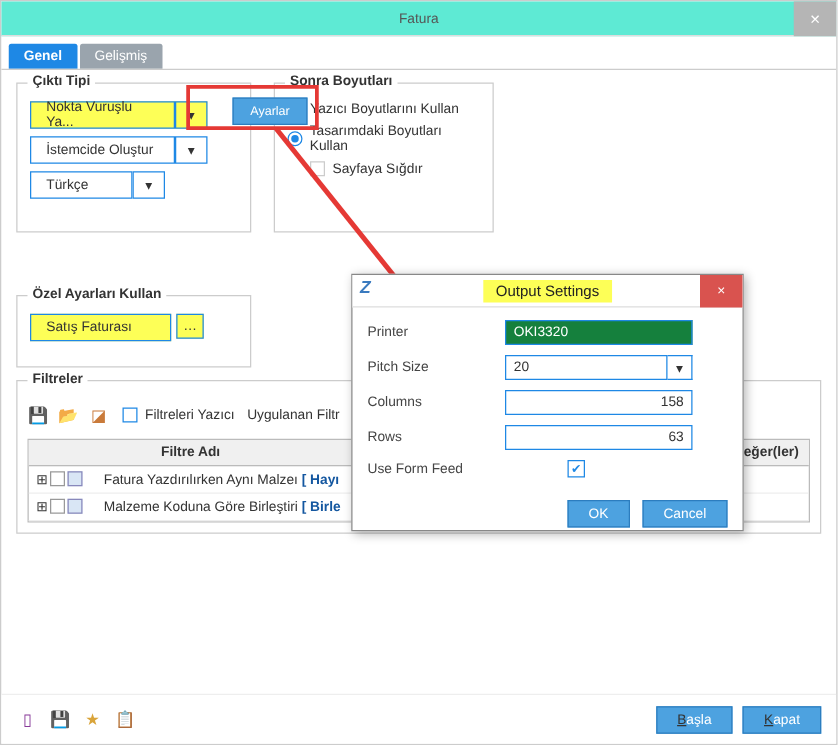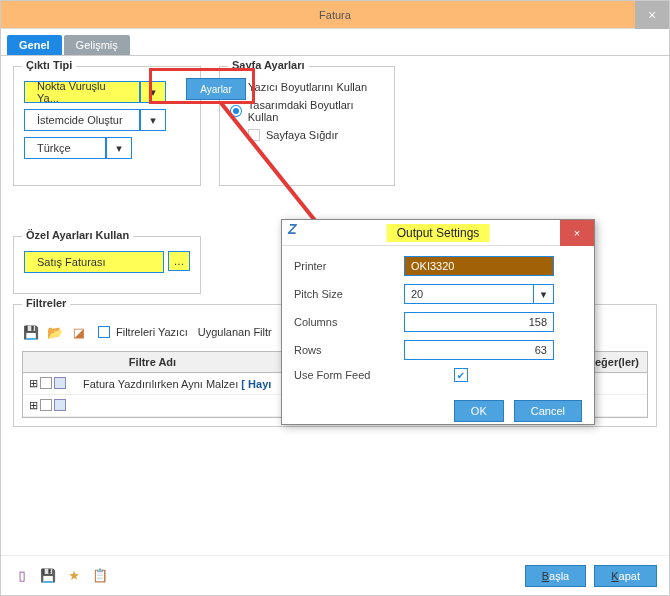--- a/index.html
+++ b/index.html
@@ -1,18 +1,18 @@
 <!DOCTYPE html>
 <html><head>
 <meta charset="utf-8">
 <style>
 *{box-sizing:border-box;margin:0;padding:0;font-family:Tahoma,Segoe UI,sans-serif;font-size:11px;color:#333}
 body{background:#f3f3f3}
 .window{width:670px;height:596px;background:#fff;border:1px solid #ccc;position:relative;overflow:hidden}
-.titlebar{height:28px;background:#fdba74;border-bottom:1px solid #ddd;display:flex;align-items:center;position:relative}
+.titlebar{height:28px;background:#5eead4;border-bottom:1px solid #ddd;display:flex;align-items:center;position:relative}
 .titlebar span.t{position:absolute;left:50%;transform:translateX(-50%);color:#555}
 .close-x{position:absolute;right:0;top:0;width:34px;height:28px;background:#b5b5b5;color:#fff;display:flex;align-items:center;justify-content:center;font-size:14px}
 .tabs{display:flex;gap:2px;padding:6px 6px 0 6px}
 .tab{padding:4px 12px;background:#9aa4ad;color:#fff;border-radius:2px 2px 0 0}
 .tab.active{background:#1e88e5;color:#fff;font-weight:bold}
 .body{border-top:1px solid #ccc;padding:10px 12px;position:relative;height:calc(100% - 28px - 28px - 40px)}
 .row1{display:flex;gap:18px}
 .group{border:1px solid #ccc;position:relative;padding:14px 10px 10px}
 .group .legend{position:absolute;top:-8px;left:8px;background:#fff;padding:0 4px;font-weight:bold}
 .g1{width:188px;height:120px}
@@ -44,21 +44,21 @@
 
 .dialog{position:absolute;left:280px;top:218px;width:314px;height:206px;background:#fff;border:1px solid #888;box-shadow:2px 2px 8px rgba(0,0,0,.3);z-index:10}
 .dlg-t{height:26px;background:#fff;border-bottom:1px solid #ddd;display:flex;align-items:center;position:relative}
 .dlg-t .logo{width:24px;height:24px;margin:0 6px;color:#3a7abf;font-style:italic;font-weight:bold;font-size:14px}
 .dlg-t .ttl{position:absolute;left:50%;transform:translateX(-50%);background:#fdff57;padding:2px 10px;font-size:12px;color:#222}
 .dlg-t .dx{position:absolute;right:0;top:0;width:34px;height:26px;background:#d9534f;color:#fff;display:flex;align-items:center;justify-content:center}
 .dlg-b{padding:10px 12px}
 .frow{display:flex;align-items:center;margin-bottom:8px}
 .frow .lab{width:110px;color:#444}
 .frow .val{width:150px;height:20px;border:1px solid #1e88e5;padding:0 6px;display:flex;align-items:center}
-.val.orange{background:#a16207;color:#fff}
+.val.orange{background:#15803d;color:#fff}
 .val.right{justify-content:flex-end}
 .dropdown{display:flex}
 .dropdown .dd{width:20px;border:1px solid #1e88e5;border-left:none;display:flex;align-items:center;justify-content:center}
 .dlg-f{display:flex;justify-content:flex-end;gap:10px;padding:0 12px 10px}
 .arrow{position:absolute;left:210px;top:42px;width:170px;height:190px;pointer-events:none;z-index:5}
 .dim{color:#aaa}
 </style>
 </head>
 <body>
 
@@ -86,21 +86,21 @@
             <div class="box" style="width:116px">İstemcide Oluştur</div>
             <div class="box" style="width:20px;justify-content:center">▾</div>
           </div>
         <div class="sel">
             <div class="box" style="width:82px">Türkçe</div>
             <div class="box" style="width:20px;justify-content:center">▾</div>
           </div>
       </div>
 
       <div class="group g2">
-        <div class="legend">Sayfa Ayarları</div>
+        <div class="legend">Sonra Boyutları</div>
         <div class="radio">
             <span class="r"></span>
             <span>Yazıcı Boyutlarını Kullan</span>
           </div>
         <div class="radio sel-r">
             <span class="r"></span>
             <span>Tasarımdaki Boyutları Kullan</span>
           </div>
         <div class="chk dim" style="margin-left:18px">
             <span class="c" style="border-color:#ccc"></span>
@@ -118,21 +118,21 @@
           <marker id="ah" markerWidth="12" markerHeight="12" refX="9" refY="6" orient="auto">
             <path d="M0,0 L12,6 L0,12 Z" fill="#e53935"></path>
           </marker>
         </defs>
       <line x1="10" y1="5" x2="150" y2="180" stroke="#e53935" stroke-width="4" marker-end="url(#ah)"></line>
     </svg>
 
     <div class="group g-ozel">
       <div class="legend">Özel Ayarları Kullan</div>
       <div class="sel">
-        <div class="box yellow" style="width:140px">Satış Faturası</div>
+        <div class="box yellow" style="width:113px">Satış Faturası</div>
         <div class="ellips">…</div>
       </div>
     </div>
 
     <div class="g-filt">
       <div class="legend">Filtreler</div>
       <div class="toolbar">
         <span class="ico" style="color:#3a6fb5">💾</span>
         <span class="ico" style="color:#caa43a">📂</span>
         <span class="ico" style="color:#c97a3a">◪</span>
@@ -154,20 +154,21 @@
               <span style="width:12px;height:12px;background:#d9e6f5;border:1px solid #88b"></span>
             </div>
           <div><span>Fatura Yazdırılırken Aynı Malzeı</span> <b style="color:#1457a0">[ Hayı</b></div>
         </div>
         <div class="rw">
           <div class="c1">
               <span>⊞</span>
               <span style="width:12px;height:12px;border:1px solid #999"></span>
               <span style="width:12px;height:12px;background:#d9e6f5;border:1px solid #88b"></span>
             </div>
+          <div><span>Malzeme Koduna Göre Birleştiri</span> <b style="color:#1457a0">[ Birle</b></div>
         </div>
       </div>
     </div>
   </div>
 
   <div class="footer">
     <div style="display:flex;gap:8px">
       <span class="ico" style="color:#883a99">▯</span>
       <span class="ico" style="color:#3a6fb5">💾</span>
       <span class="ico" style="color:#d9a43a">★</span>

